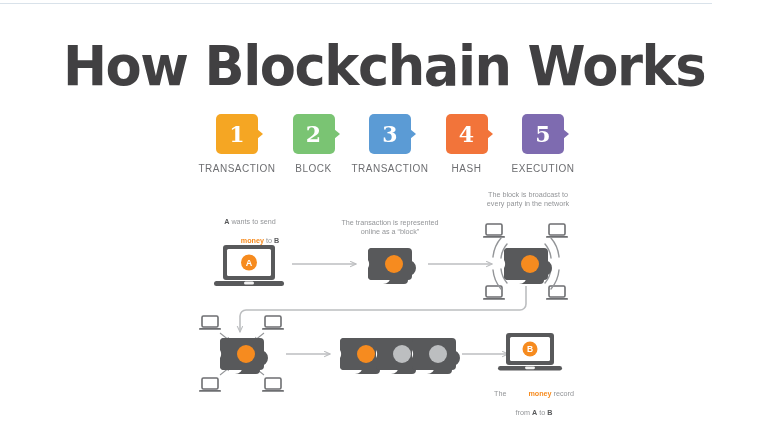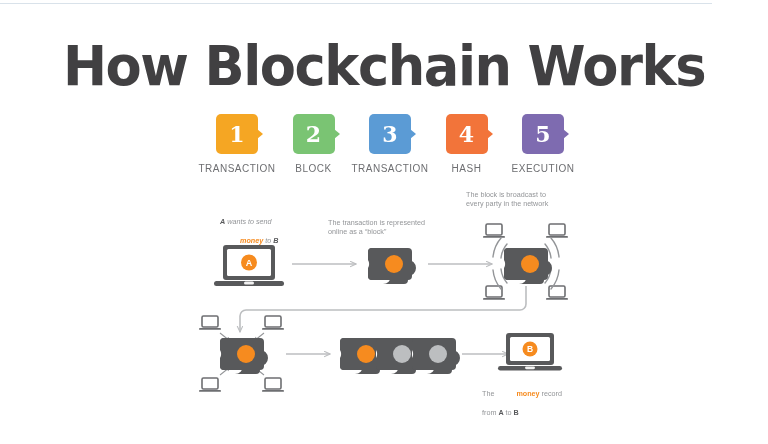--- a/index.html
+++ b/index.html
@@ -93,21 +93,21 @@
     position: absolute;
     top: 182px;
     left: 0;
     width: 768px;
     height: 262px;
   }
   #diagram svg { display: block; }
 
   .cap {
     position: absolute;
-    text-align: left;
+    text-align: center;
     font-size: 7.2px;
     line-height: 9.4px;
     color: #939598;
     white-space: pre-line;
   }
   .cap b { color: #58595b; font-weight: bold; }
   .cap .money { color: #f68b1f; font-weight: bold; padding-left: 20px; }
 </style>
 </head>
 <body>
@@ -287,21 +287,21 @@
     <g transform="translate(530,170)">
       <rect x="-24" y="-19" width="48" height="32" rx="3" fill="#58595b"></rect>
       <rect x="-20" y="-15" width="40" height="24" rx="1.5" fill="#ffffff"></rect>
       <circle cx="0" cy="-3" r="7.5" fill="#f68b1f"></circle>
       <text x="0" y="0.2" text-anchor="middle" font-family="Liberation Sans, sans-serif" font-size="8.5" font-weight="bold" fill="#ffffff">B</text>
       <rect x="-32" y="14" width="64" height="4.6" rx="2.3" fill="#58595b"></rect>
       <rect x="-5" y="14.4" width="10" height="2.8" rx="1.4" fill="#f1f1f1"></rect>
     </g>
   </svg>
 
-  <div class="cap" style="left:220px; top:26px; width:92px;font-style:italic;">
+  <div class="cap" style="left:204px; top:26px; width:92px;">
     <b>A</b><span> wants to send</span><br>
     <span class="money">money</span><span> to </span><b>B</b>
   </div>
 
   <div class="cap" style="left:328px; top:36px; width:124px;">The transaction is represented
 online as a “block”</div>
 
   <div class="cap" style="left:466px; top:8px; width:124px;">The block is broadcast to
 every party in the network</div>
 

